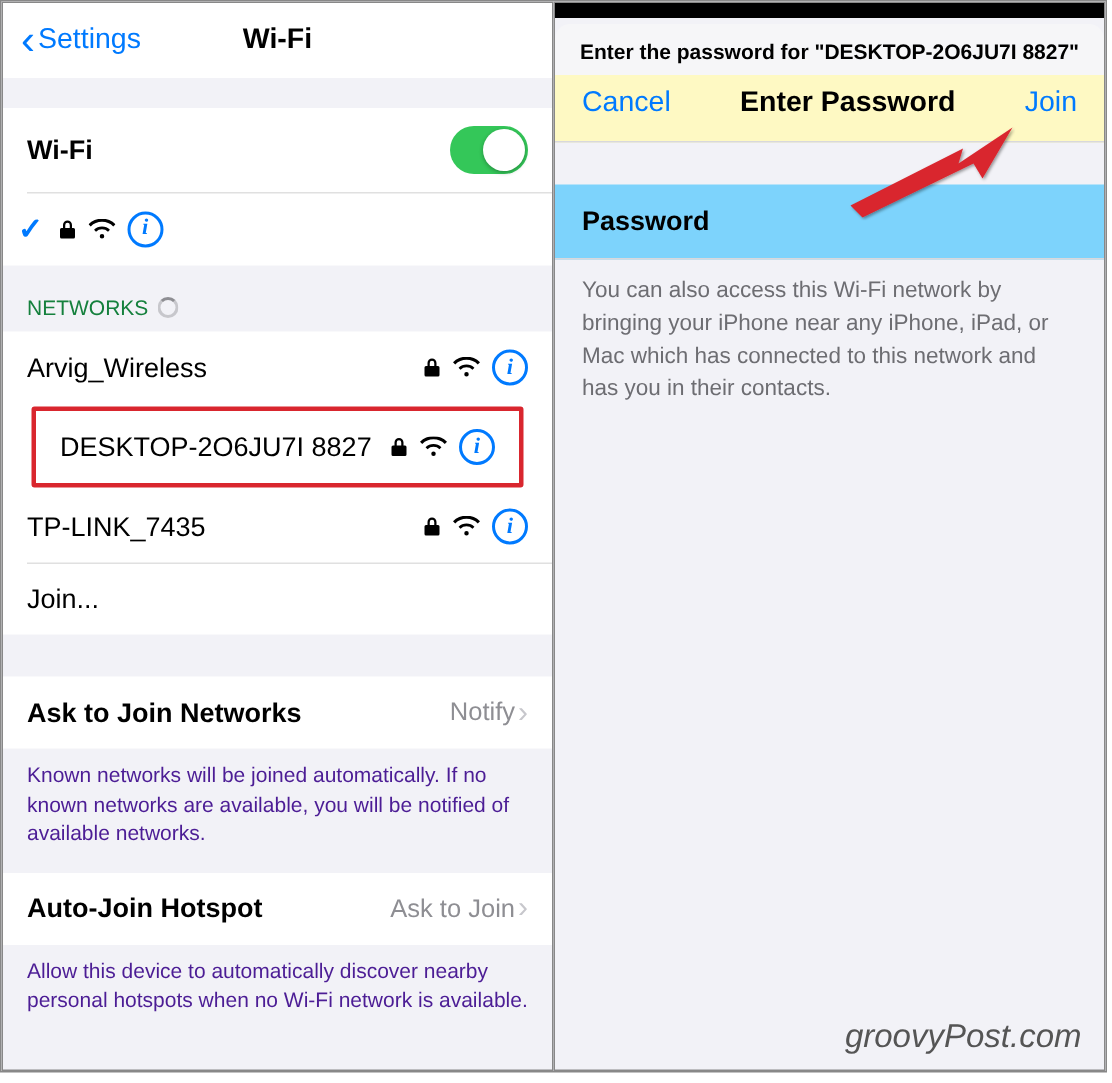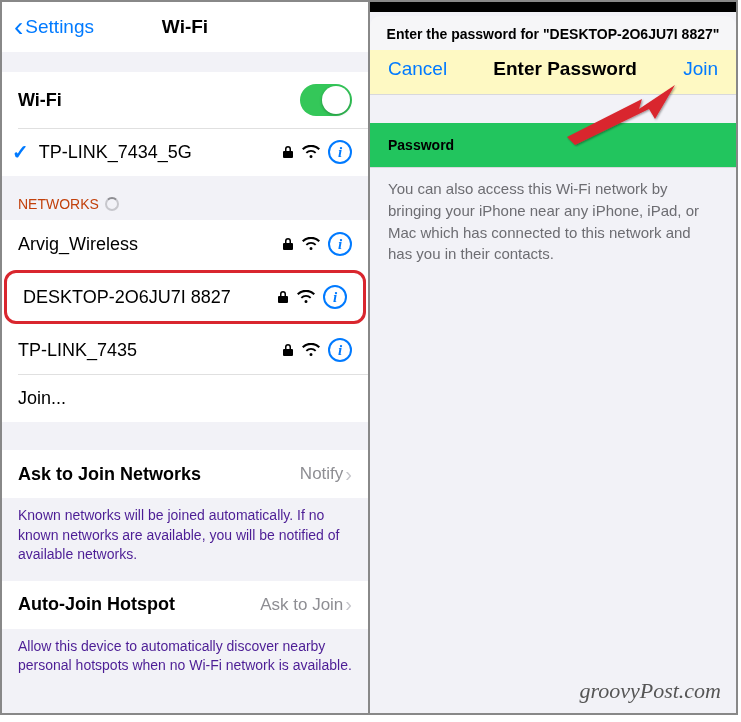--- a/index.html
+++ b/index.html
@@ -30,49 +30,49 @@
 
     
     .check { color: #007aff; font-size: 20px; font-weight: 700; margin-right: 10px; margin-left: -6px; }
 
     
     .net-icons { display: flex; align-items: center; gap: 8px; }
     .lock-icon svg, .wifi-icon svg { display: block; }
     .info-btn { width: 24px; height: 24px; border: 2px solid #007aff; border-radius: 50%; display: flex; align-items: center; justify-content: center; color: #007aff; font-size: 15px; font-weight: 600; font-family: Georgia, serif; font-style: italic; }
 
     
-    .section-header { padding: 20px 16px 8px; font-size: 14px; color: #c2410c; text-transform: uppercase; display: flex; align-items: center; gap: 6px; }
+    .section-header { padding: 20px 16px 8px; font-size: 14px; color: #15803d; text-transform: uppercase; display: flex; align-items: center; gap: 6px; }
     .spinner { width: 14px; height: 14px; border: 2px solid #c7c7cc; border-top-color: #8e8e93; border-radius: 50%; }
 
     
     .footer-text { padding: 8px 16px 16px; font-size: 14px; color: #4c1d95; line-height: 1.4; }
 
     
-    .highlight-box { border: 3px solid #d9262e; margin: 2px 2px; border-radius: 12px; }
+    .highlight-box { border: 3px solid #d9262e; margin: 2px 19px; border-radius: 2px; }
 
     
     .spacer { height: 28px; }
     .spacer-sm { height: 20px; }
 
     
     .notch-bar { background: #000; height: 10px; }
     .modal-top { background: #f6f6f8; padding: 10px 16px 8px; text-align: center; font-size: 14px; font-weight: 600; border-top-left-radius: 10px; border-top-right-radius: 10px; margin-top: 4px; }
     .modal-header { background: #fef9c3; display: flex; align-items: center; justify-content: space-between; padding: 8px 18px 14px; border-bottom: 1px solid #d8d8dc; }
     .modal-btn { color: #007aff; font-size: 19px; }
     .modal-btn-bold { font-weight: 400; }
     .modal-title { font-size: 19px; font-weight: 600; }
 
-    .pwd-cell { background: #22c55e; padding: 14px 18px; font-size: 14px; font-weight: 600; border-bottom: 1px solid #d8d8dc; }
+    .pwd-cell { background: #7dd3fc; padding: 14px 18px; font-size: 18px; font-weight: 600; border-bottom: 1px solid #d8d8dc; }
     .hint-text { padding: 10px 18px; font-size: 15px; color: #6d6d72; line-height: 1.45; }
 
     
     .arrow-annot { position: absolute; top: 76px; right: 60px; pointer-events: none; z-index: 10; }
 
     
-    .watermark { position: absolute; bottom: 10px; right: 16px; font-family: Liberation Serif, serif; font-style: italic; font-size: 22px; color: #555; }
+    .watermark { position: absolute; bottom: 10px; right: 16px; font-family: Liberation Sans, sans-serif; font-style: italic; font-size: 22px; color: #555; }
   </style>
 </head>
 <body>
 
 <div class="container">
 
   <div class="panel panel-left">
     <div class="nav-header">
       <div class="back-btn">
         <span class="back-chevron">‹</span>
@@ -83,21 +83,20 @@
 
     <div class="spacer-sm"></div>
 
     <div class="cell-group">
       <div class="cell">
         <div class="cell-label cell-label-bold">Wi-Fi</div>
         <div class="toggle"></div>
       </div>
       <div class="cell">
         <span class="check">✓</span>
-        <div class="cell-label">TP-LINK_7434_5G</div>
         <div class="net-icons">
           <span class="lock-icon">
             <svg width="12" height="14" viewBox="0 0 12 14">
                 <path d="M3 6V4a3 3 0 016 0v2h1a1 1 0 011 1v5a1 1 0 01-1 1H2a1 1 0 01-1-1V7a1 1 0 011-1h1zm1.5 0h3V4a1.5 1.5 0 00-3 0v2z" fill="#000"></path>
               </svg>
           </span>
           <span class="wifi-icon">
             <svg width="18" height="14" viewBox="0 0 18 14">
                 <path d="M9 13a1.5 1.5 0 100-3 1.5 1.5 0 000 3zm-4-4.5a5.7 5.7 0 018 0l1.3-1.3a7.5 7.5 0 00-10.6 0L5 8.5zM1.5 5a10.6 10.6 0 0115 0L18 3.5a12.7 12.7 0 00-18 0L1.5 5z" fill="#000"></path>
               </svg>

